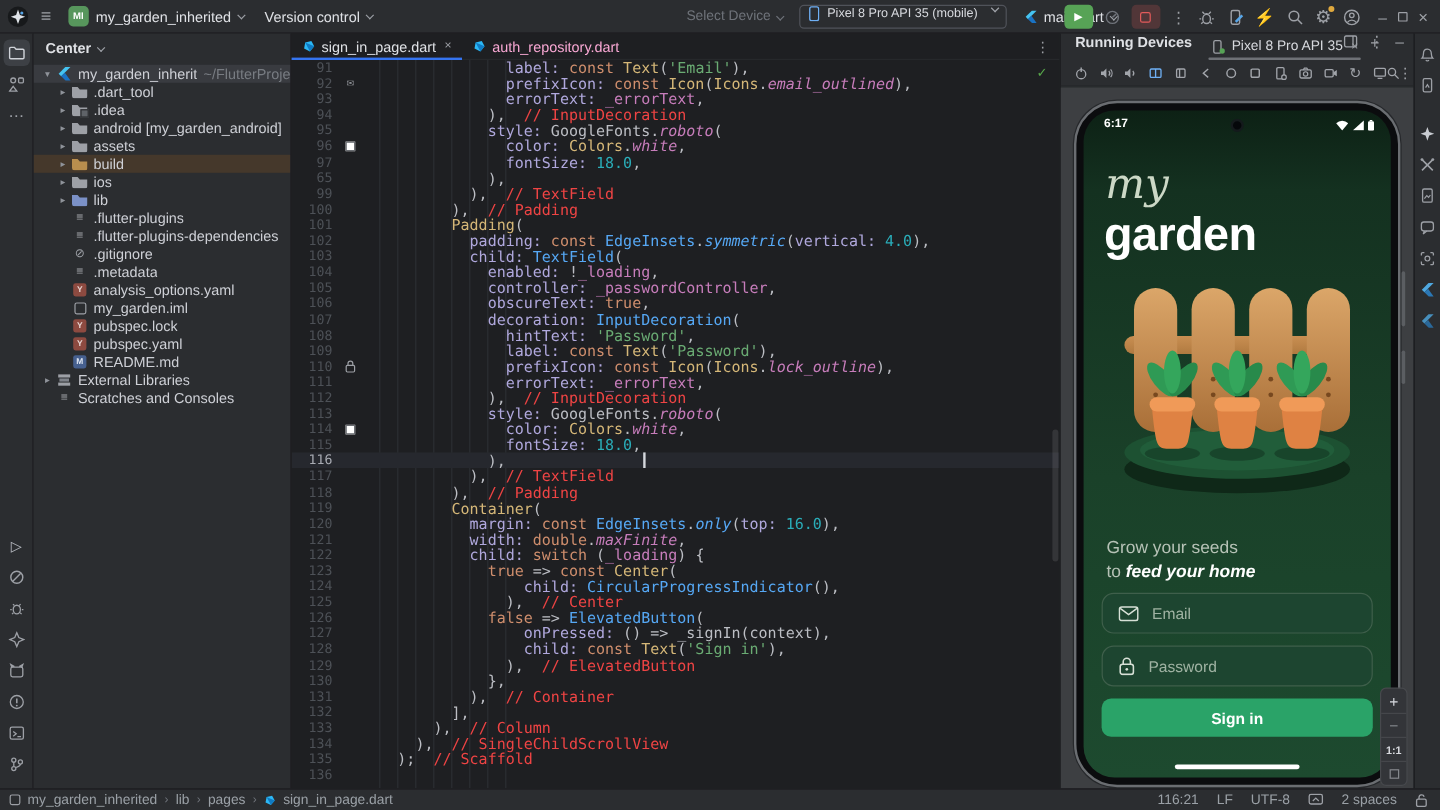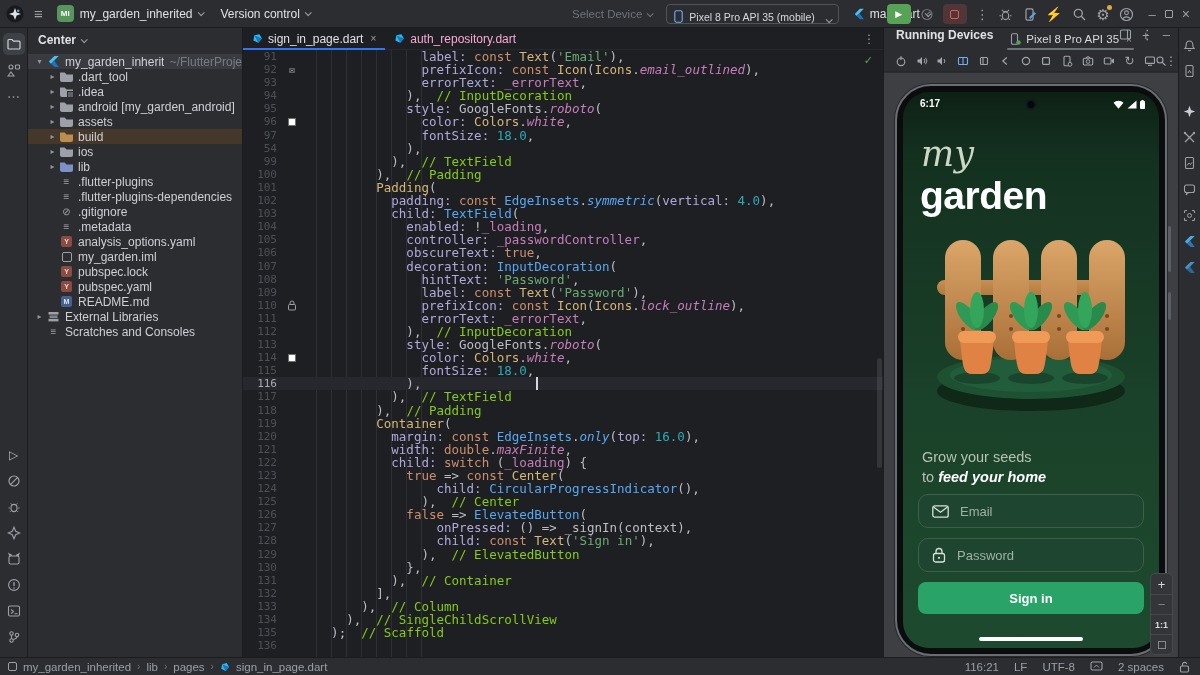--- a/index.html
+++ b/index.html
@@ -12,21 +12,21 @@
   .topbar{position:absolute;left:0;top:0;width:1200px;height:28px;background:#2b2d30;
           display:flex;align-items:center;border-bottom:1px solid #1b1c1e}
   .tb-left{display:flex;align-items:center;gap:10px;padding-left:6px}
   .chip{width:17px;height:17px;border-radius:4px;background:#57965c;color:#fff;font-size:8px;font-weight:bold;
         display:flex;align-items:center;justify-content:center}
   .cv{width:5px;height:5px;border-right:1.4px solid #9da0a6;border-bottom:1.4px solid #9da0a6;
       transform:rotate(45deg) translateY(-1px);display:inline-block;margin-left:5px}
   .tb-item{display:flex;align-items:center;color:#dfe1e5;padding:3px 4px;border-radius:4px;cursor:default}
   .tb-center{position:absolute;left:568px;top:0;height:28px;display:flex;align-items:center;gap:10px}
   .dim{color:#6f737a}
-  .combo{display:flex;align-items:flex-end;gap:6px;border:1px solid #50535a;border-radius:4px;height:20px;
+  .combo{display:flex;align-items:flex-start;gap:6px;border:1px solid #50535a;border-radius:4px;height:20px;
          padding:0 7px;font-size:10.5px;color:#d7d9de;white-space:nowrap}
   .tb-right{position:absolute;right:6px;top:0;height:28px;display:flex;align-items:center;gap:9px}
   .runbtn{width:24px;height:20px;border-radius:4px;background:#57a356;color:#fff;font-size:9px;
           display:flex;align-items:center;justify-content:center}
   .stopbtn{width:24px;height:20px;border-radius:4px;background:rgba(219,88,88,.22);
            display:flex;align-items:center;justify-content:center}
   .stopbtn i{width:9px;height:9px;border:1.6px solid #e35b5b;border-radius:2px;display:block}
   .glyph{font-size:13px;line-height:1}
   .gearwrap{position:relative}
   .gearwrap em{position:absolute;right:-2px;top:-2px;width:5px;height:5px;border-radius:50%;background:#e0a93e}
@@ -73,21 +73,21 @@
   .guide{position:absolute;top:0;bottom:0;width:1px;background:#2c2f33}
   .cl{display:flex;height:13.1px;line-height:13.1px;position:relative;white-space:pre}
   .cl.cur{background:#26282e}
   .ln{width:40px;flex:none;text-align:right;padding-right:6px;color:#4d5157;font-size:11px;font-family:"DejaVu Sans Mono",monospace}
   .cur .ln{color:#a8abb2}
   .gi{width:18px;flex:none;display:flex;align-items:center;justify-content:center}
   .gi .sqw{width:8px;height:8px;background:#fff;border:1px solid #6b6e73}
   .gi .mail{font-size:10px;color:#9da0a6;line-height:1}
   .ct{white-space:pre;position:relative;z-index:1}
   .tk-d{color:#bcbec4}.tk-k{color:#cf8e6d}.tk-w{color:#d5b778}.tk-l{color:#56a8f5}
-  .tk-s{color:#6aab73}.tk-n{color:#2aacb8}.tk-c{color:#84cc16}.tk-f{color:#c77dbb}
+  .tk-s{color:#6aab73}.tk-n{color:#2aacb8}.tk-c{color:#ef4444}.tk-f{color:#c77dbb}
   .tk-a{color:#b0a8dd}.tk-p{color:#c77dbb;font-style:italic}.tk-m{color:#56a8f5;font-style:italic}
   .caret{position:absolute;left:293px;top:0;width:1.5px;height:13px;background:#d4d7dc}
   .edcheck{position:absolute;right:10px;top:26px;color:#57a64a;font-size:11px;z-index:3}
   .edscroll{position:absolute;right:1px;top:330px;width:5px;height:110px;border-radius:3px;background:rgba(255,255,255,.10);z-index:3}
   
   .rundev{position:absolute;left:883px;top:28px;width:295px;bottom:18px;background:#2b2d30;border-left:1px solid #1b1c1e}
   .rd-head{height:22px;display:flex;padding:0 8px 0 12px;position:relative}
   .rd-title{font-weight:bold;font-size:12px;color:#dfe1e5;white-space:nowrap}
   .rd-tab{display:flex;align-items:center;gap:5px;margin-left:14px;font-size:11.5px;color:#d7d9de;position:relative;height:22px;padding:0 2px}
   .rd-tab::after{content:"";position:absolute;left:0;right:0;bottom:0;height:2px;background:#6e7176;border-radius:1px}
@@ -444,21 +444,21 @@
         <div class="guide" style="left: 148.3px;"></div>
         <div class="guide" style="left: 163.35px;"></div>
         <div class="guide" style="left: 178.4px;"></div>
         <div class="cl"><span class="ln">91</span><span class="gi"></span><span class="ct">                <span class="tk-a">label: </span><span class="tk-k">const </span><span class="tk-w">Text</span><span class="tk-d">(</span><span class="tk-s">'Email'</span><span class="tk-d">),</span></span></div>
         <div class="cl"><span class="ln">92</span><span class="gi"><span class="mail">✉</span></span><span class="ct">                <span class="tk-a">prefixIcon: </span><span class="tk-k">const </span><span class="tk-w">Icon</span><span class="tk-d">(</span><span class="tk-w">Icons</span><span class="tk-d">.</span><span class="tk-p">email_outlined</span><span class="tk-d">),</span></span></div>
         <div class="cl"><span class="ln">93</span><span class="gi"></span><span class="ct">                <span class="tk-a">errorText: </span><span class="tk-f">_errorText</span><span class="tk-d">,</span></span></div>
         <div class="cl"><span class="ln">94</span><span class="gi"></span><span class="ct">              <span class="tk-d">),</span><span class="tk-c">  // InputDecoration</span></span></div>
         <div class="cl"><span class="ln">95</span><span class="gi"></span><span class="ct">              <span class="tk-a">style: </span><span class="tk-d">GoogleFonts</span><span class="tk-d">.</span><span class="tk-p">roboto</span><span class="tk-d">(</span></span></div>
         <div class="cl"><span class="ln">96</span><span class="gi"><span class="sqw"></span></span><span class="ct">                <span class="tk-a">color: </span><span class="tk-w">Colors</span><span class="tk-d">.</span><span class="tk-p">white</span><span class="tk-d">,</span></span></div>
         <div class="cl"><span class="ln">97</span><span class="gi"></span><span class="ct">                <span class="tk-a">fontSize: </span><span class="tk-n">18.0</span><span class="tk-d">,</span></span></div>
-        <div class="cl"><span class="ln">54</span><span class="gi"></span><span class="ct">              <span class="tk-d">),</span></span></div>
+        <div class="cl"><span class="ln">65</span><span class="gi"></span><span class="ct">              <span class="tk-d">),</span></span></div>
         <div class="cl"><span class="ln">99</span><span class="gi"></span><span class="ct">            <span class="tk-d">),</span><span class="tk-c">  // TextField</span></span></div>
         <div class="cl"><span class="ln">100</span><span class="gi"></span><span class="ct">          <span class="tk-d">),</span><span class="tk-c">  // Padding</span></span></div>
         <div class="cl"><span class="ln">101</span><span class="gi"></span><span class="ct">          <span class="tk-w">Padding</span><span class="tk-d">(</span></span></div>
         <div class="cl"><span class="ln">102</span><span class="gi"></span><span class="ct">            <span class="tk-a">padding: </span><span class="tk-k">const </span><span class="tk-l">EdgeInsets</span><span class="tk-d">.</span><span class="tk-m">symmetric</span><span class="tk-d">(</span><span class="tk-a">vertical: </span><span class="tk-n">4.0</span><span class="tk-d">),</span></span></div>
         <div class="cl"><span class="ln">103</span><span class="gi"></span><span class="ct">            <span class="tk-a">child: </span><span class="tk-l">TextField</span><span class="tk-d">(</span></span></div>
         <div class="cl"><span class="ln">104</span><span class="gi"></span><span class="ct">              <span class="tk-a">enabled: </span><span class="tk-d">!</span><span class="tk-f">_loading</span><span class="tk-d">,</span></span></div>
         <div class="cl"><span class="ln">105</span><span class="gi"></span><span class="ct">              <span class="tk-a">controller: </span><span class="tk-f">_passwordController</span><span class="tk-d">,</span></span></div>
         <div class="cl"><span class="ln">106</span><span class="gi"></span><span class="ct">              <span class="tk-a">obscureText: </span><span class="tk-k">true</span><span class="tk-d">,</span></span></div>
         <div class="cl"><span class="ln">107</span><span class="gi"></span><span class="ct">              <span class="tk-a">decoration: </span><span class="tk-l">InputDecoration</span><span class="tk-d">(</span></span></div>
         <div class="cl"><span class="ln">108</span><span class="gi"></span><span class="ct">                <span class="tk-a">hintText: </span><span class="tk-s">'Password'</span><span class="tk-d">,</span></span></div>

